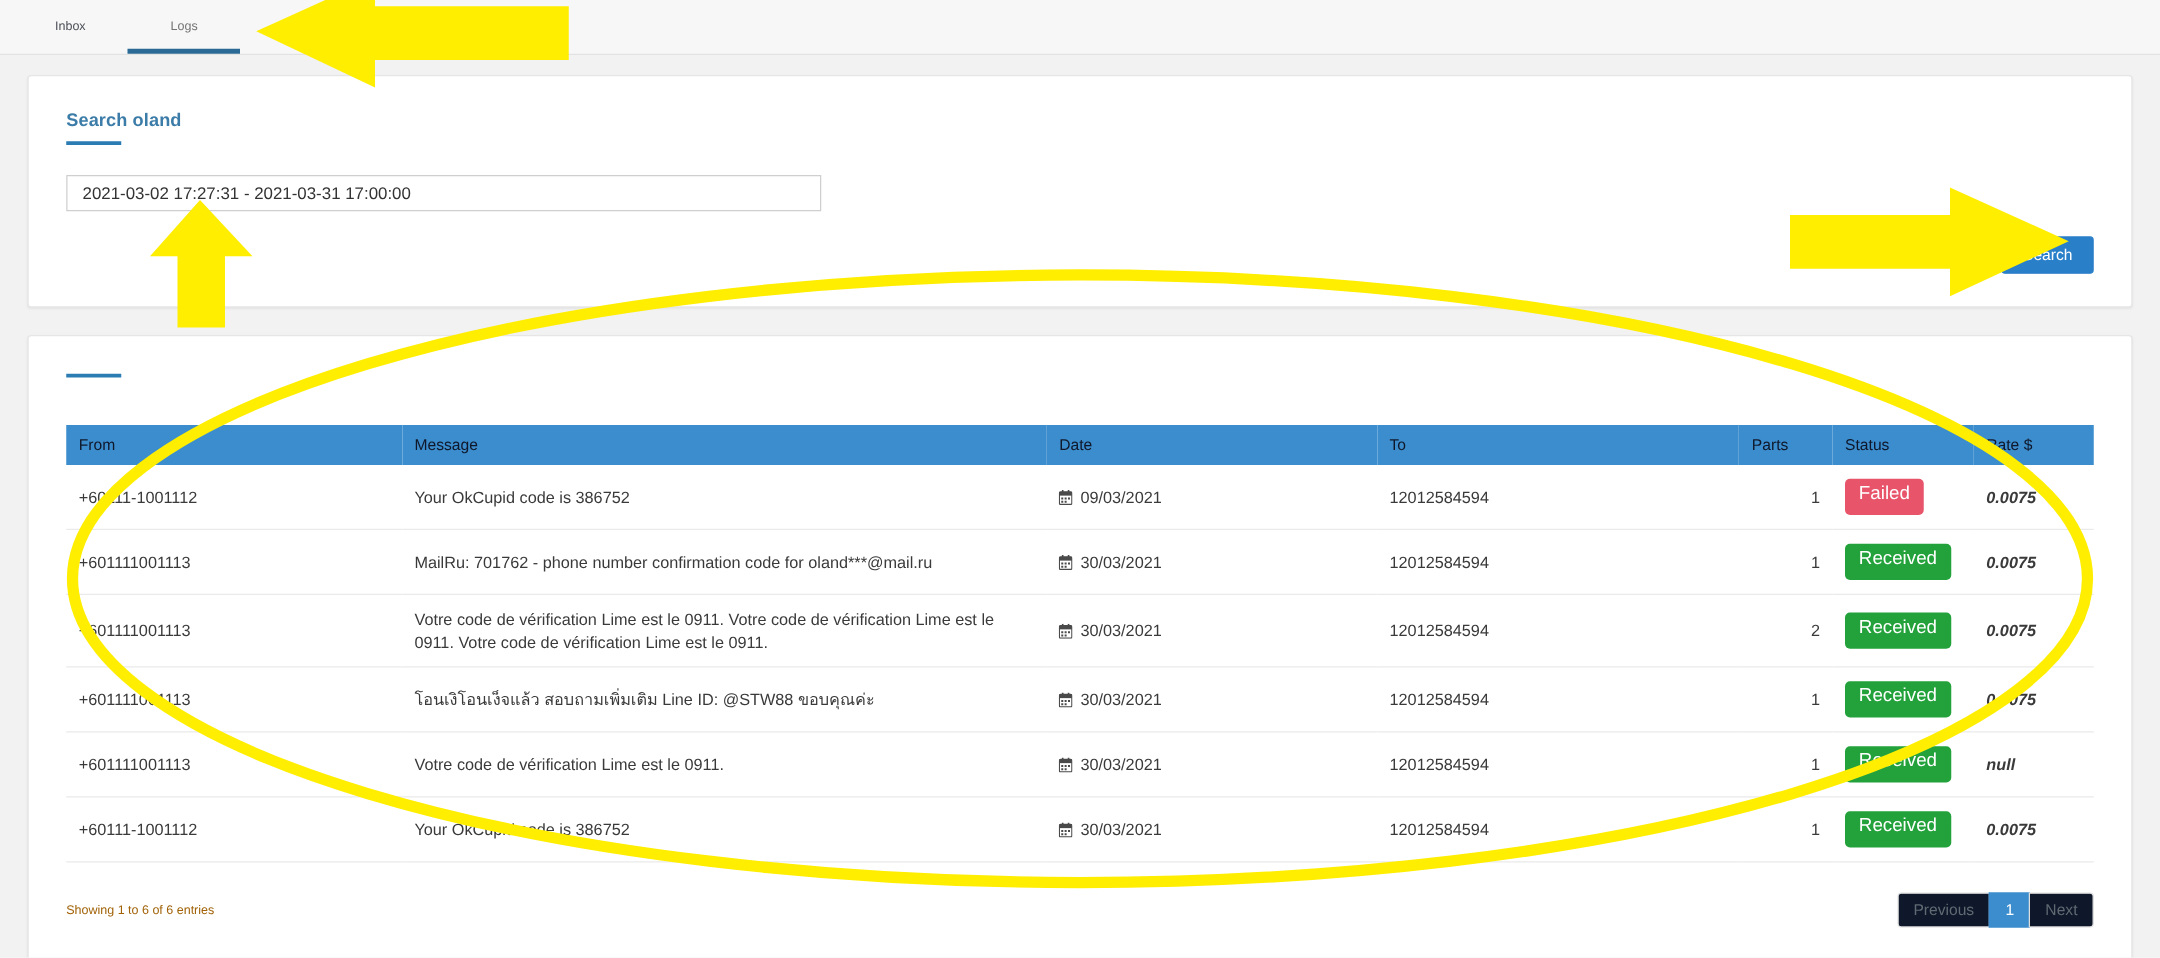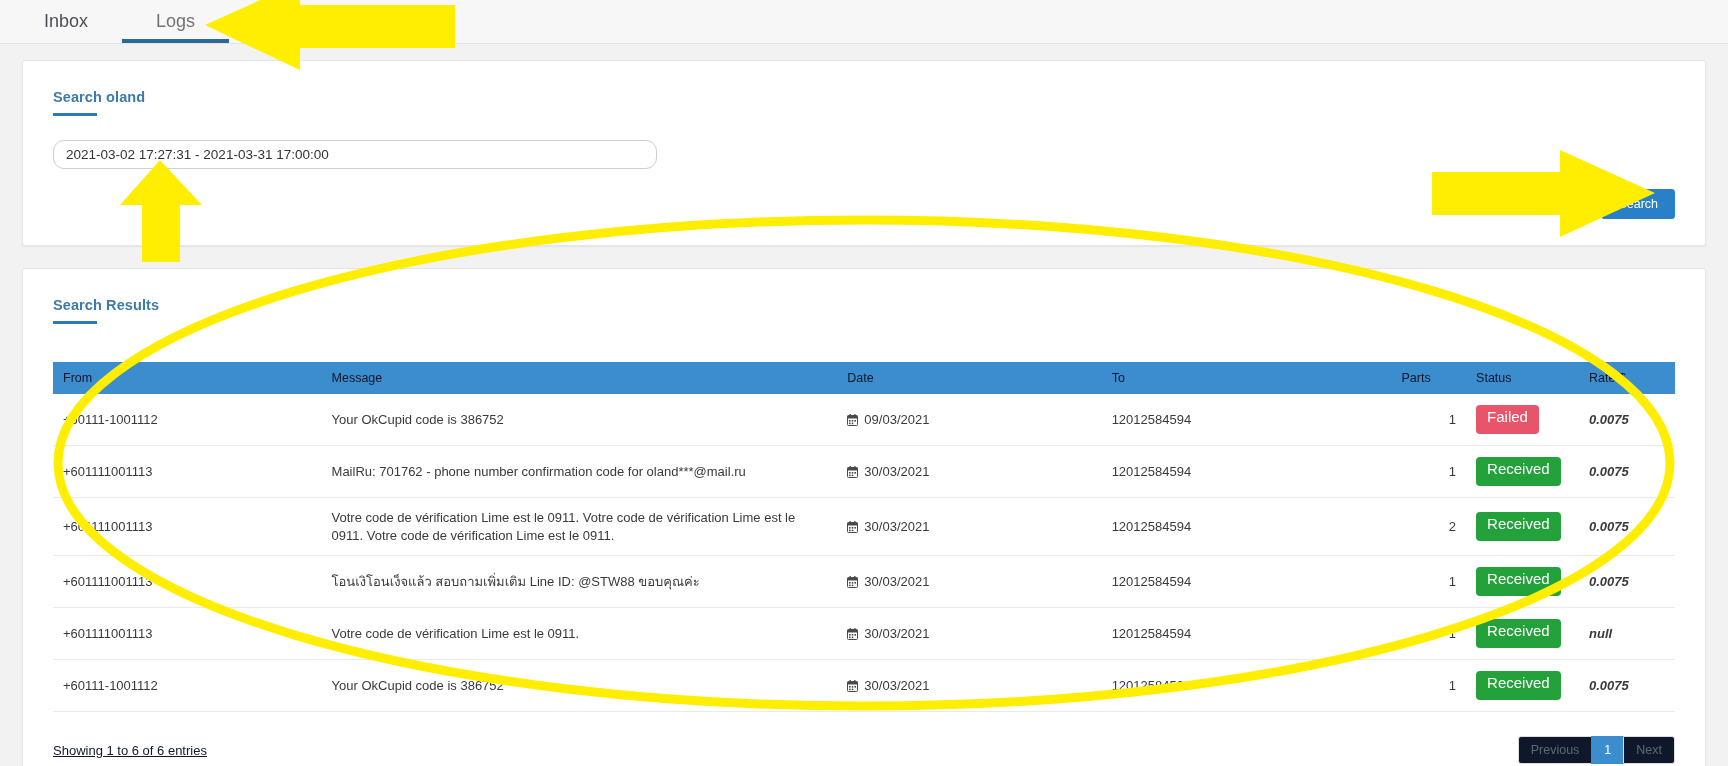--- a/index.html
+++ b/index.html
@@ -18,21 +18,21 @@
     height: 44px;
     background: #f7f7f7;
     border-bottom: 1px solid #e3e3e3;
     display: flex;
     align-items: stretch;
     padding-left: 10px;
   }
   .tab {
     display: flex; align-items: center; justify-content: center;
     padding: 0 34px;
-    font-size: 18px;
+    font-size: 10px;
     color: #4b4f56;
     cursor: pointer;
     position: relative;
     background: transparent;
     border: none;
     font-family: "Liberation Sans", sans-serif;
   }
   .tab.active { color: #737373; }
   .tab.active::after {
     content: "";
@@ -69,21 +69,21 @@
   .daterange {
     margin-top: 24px;
     width: 604px;
     height: 29px;
     border: 1px solid #cfcfcf;
     background: #fff;
     padding: 0 12px;
     font-size: 13.5px;
     color: #333;
     font-family: "Liberation Sans", sans-serif;
-    border-radius: 11px;
+    border-radius: 0;
   }
 
   .search-row {
     display: flex;
     justify-content: flex-end;
     margin-top: 20px;
   }
   .btn-search {
     background: #2a7fc9;
     color: #fff;
@@ -146,21 +146,21 @@
   .badge-failed   { background: #e8556b; }
   .badge-received { background: #23a23b; }
 
   
   .table-footer {
     display: flex;
     align-items: center;
     justify-content: space-between;
     margin-top: 24px;
   }
-  .entries-info { font-size: 13px; color: #0f172a; text-decoration: underline; }
+  .entries-info { font-size: 10px; color: #a16207; }
   .pager { display: flex; }
   .pager > * {
     border: 1px solid #dedede;
     background: #0f172a;
     color: #5f6a72;
     font-size: 12.5px;
     padding: 6px 12px;
     cursor: pointer;
     margin-left: -1px;
     font-family: "Liberation Sans", sans-serif;
@@ -188,21 +188,20 @@
     <div class="title-rule"></div>
 
     <input class="daterange" type="text" value="2021-03-02 17:27:31 - 2021-03-31 17:00:00" style="">
 
     <div class="search-row">
       <button class="btn-search">Search</button>
     </div>
   </div>
 
   <div class="card card-results">
-    <div class="card-title">Search Results</div>
     <div class="title-rule"></div>
 
     <table class="logs">
       <thead>
         <tr>
           <th>From</th>
           <th>Message</th>
           <th>Date</th>
           <th>To</th>
           <th class="col-parts">Parts</th>

